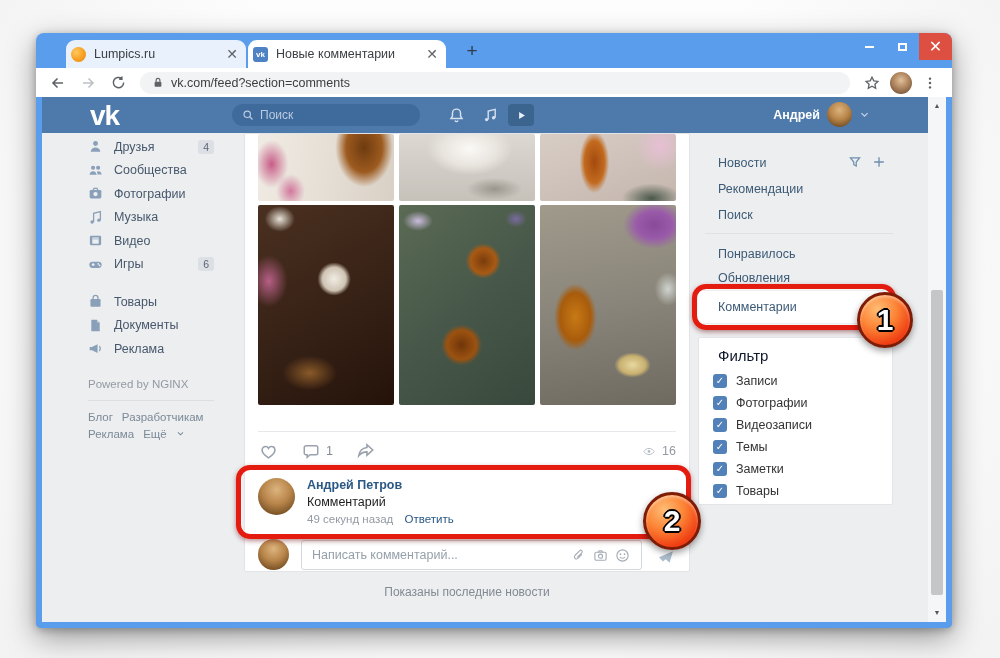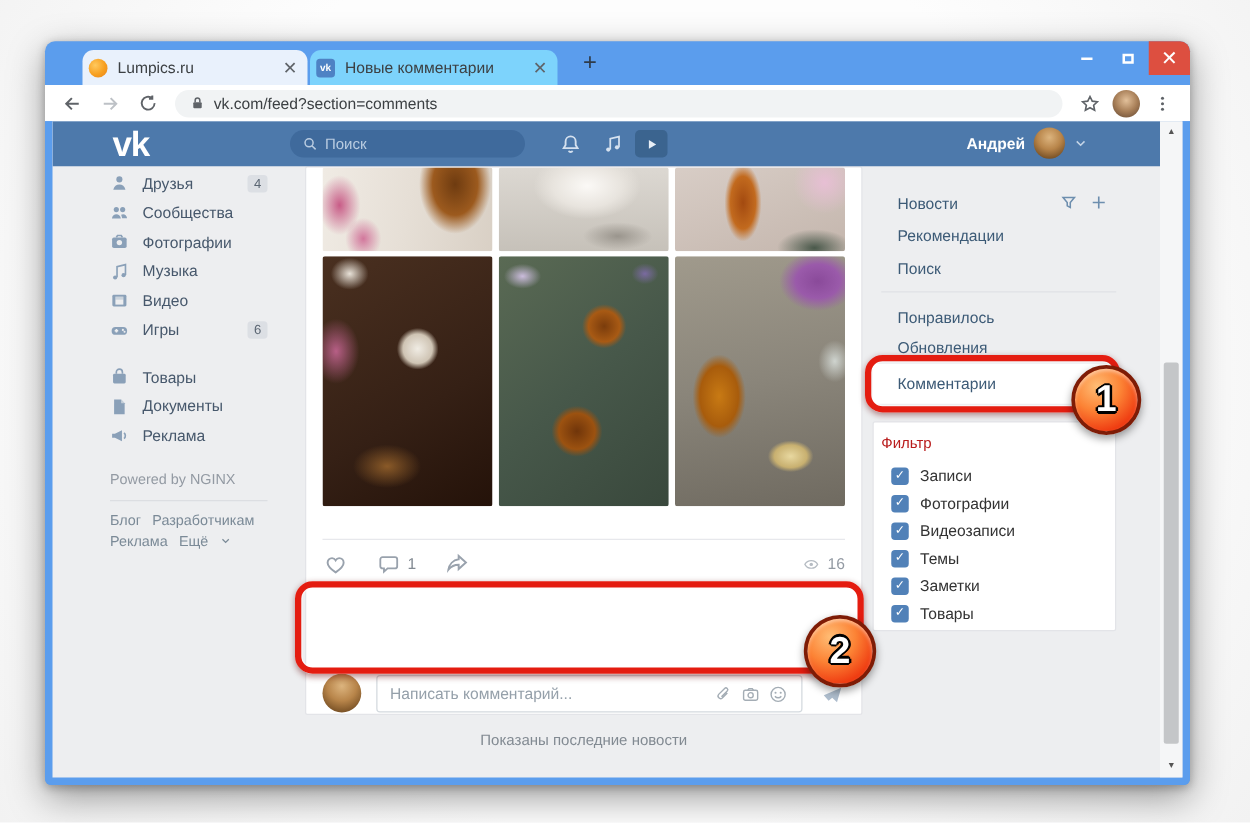--- a/index.html
+++ b/index.html
@@ -4,21 +4,21 @@
 <style>
   *{margin:0;padding:0;box-sizing:border-box}
   html,body{width:1000px;height:658px;overflow:hidden;background:#fff;font-family:"Liberation Sans",sans-serif}
   .stage{position:relative;width:1000px;height:658px;background:radial-gradient(circle at 50% 45%, #fdfdfd 60%, #f2f2f2 100%)}
 
   
   .window{position:absolute;left:36px;top:33px;width:916px;height:595px;background:#5b9ded;border-radius:8px 8px 5px 5px;box-shadow:0 10px 30px rgba(0,0,0,.38), 0 2px 8px rgba(0,0,0,.25)}
   .titlebar{position:absolute;left:0;top:0;width:100%;height:35px}
   .tab{position:absolute;bottom:0;height:28px;display:flex;align-items:center;gap:8px;padding:0 5px;border-radius:9px 9px 0 0;font-size:12.5px;color:#3c4043}
   .tab.inactive{left:30px;width:180px;background:#e9f1fc}
-  .tab.active{left:212px;width:198px;background:#7dd3fc}
+  .tab.active{left:212px;width:198px;background:#ffffff}
   .favicon{width:15px;height:15px;flex:0 0 auto}
   .fav-lumpics{border-radius:50%;background:radial-gradient(circle at 35% 35%, #ffc95e 0%, #f79f1f 55%, #e8821a 100%)}
   .fav-vk{border-radius:3px;background:#4e82c4;color:#fff;font-size:8px;font-weight:bold;display:flex;align-items:center;justify-content:center}
   .fav-vk::after{content:"vk"}
   .tab-title{flex:1;white-space:nowrap;overflow:hidden}
   .tab-close{color:#5f6368;font-size:14px;line-height:1;padding:1px 3px;border-radius:50%}
   .newtab{position:absolute;left:424px;bottom:5px;width:24px;height:24px;color:#2f3b4a;font-size:19px;text-align:center;line-height:23px}
   .winctl{position:absolute;top:0;right:0;height:27px;display:flex}
   .winbtn{width:33px;height:27px;display:flex;align-items:center;justify-content:center;color:#fff}
   .winbtn.close{background:#dd4f40;border-radius:0 8px 0 0}
@@ -102,21 +102,21 @@
   .send{margin-left:2px}
 
   .feed-end{position:absolute;left:202px;top:488px;width:446px;text-align:center;font-size:12px;color:#828a92;z-index:1}
 
   
   .rmenu-item{position:absolute;left:663px;width:188px;height:24px;display:flex;align-items:center;font-size:12.5px;color:#3c5a76;padding-left:13px;z-index:1;cursor:pointer}
   .rmenu-icons{position:absolute;left:806px;top:58px;display:flex;gap:10px;z-index:2}
   .rdivider{position:absolute;left:663px;top:136px;width:188px;border-top:1px solid #dfe1e5;z-index:1}
   .rsel{position:absolute;left:656px;top:194px;width:195px;height:32px;background:#fff;border-radius:2px;z-index:1}
   .filter-card{left:656px;top:240px;width:195px;height:168px;z-index:1}
-  .f-title{position:absolute;left:6px;top:9px;font-size:12px;color:#b91c1c}
+  .f-title{position:absolute;left:19px;top:9px;font-size:15px;color:#0f172a}
   .f-opt{position:absolute;left:14px;height:22px;display:flex;align-items:center;gap:9px;font-size:12.5px;color:#333}
   .cbx{width:14px;height:14px;background:#5181b8;border-radius:3px;color:#fff;font-size:10px;line-height:14px;text-align:center}
 
   
   .ann-rect{position:absolute;border:5px solid #e41c10;border-radius:14px;z-index:20;box-shadow:0 2px 5px rgba(100,0,0,.45), inset 0 0 0 1px rgba(255,255,255,.55)}
   .rect1{left:650px;top:187px;width:204px;height:46px}
   .rect2{left:194px;top:368px;width:455px;height:74px}
   .ann-circle{position:absolute;border-radius:50%;background:radial-gradient(circle at 35% 28%, #ffbd75 0%, #fc8335 40%, #ef3d12 75%, #d92a08 100%);border:3px solid #7e1c06;z-index:21;display:flex;align-items:center;justify-content:center;color:#fff;font-weight:bold;font-size:30px;box-shadow:0 3px 7px rgba(0,0,0,.4), inset 0 2px 3px rgba(255,255,255,.45);text-shadow:-2px 0 #000,2px 0 #000,0 -2px #000,0 2px #000,-1px -1px #000,1px 1px #000,-1px 1px #000,1px -1px #000}
   .circ1{left:815px;top:195px;width:56px;height:56px}
   .circ2{left:601px;top:395px;width:58px;height:58px}
@@ -352,20 +352,31 @@
             </span>
             <span class="views">
               <svg width="16" height="13" viewBox="0 0 16 16">
                   <path d="M8 4.2c2.9 0 5.3 1.9 6.3 3.8-1 1.9-3.4 3.8-6.3 3.8S2.7 9.9 1.7 8c1-1.9 3.4-3.8 6.3-3.8z" stroke="#b6bcc3" stroke-width="1.2" fill="none"></path>
                   <circle cx="8" cy="8" r="1.7" fill="#b6bcc3"></circle>
                 </svg>
               <span>16</span>
             </span>
           </div>
 
+          <div class="comment">
+            <span class="avatar-dog"></span>
+            <div>
+              <div class="c-name">Андрей Петров</div>
+              <div class="c-text">Комментарий</div>
+              <div class="c-meta">
+                <span>49 секунд назад</span>
+                <span class="c-reply">Ответить</span>
+              </div>
+            </div>
+          </div>
 
           <div class="cinput-row">
             <span class="avatar-dog"></span>
             <div class="cinput">
               <input type="text" placeholder="Написать комментарий..." style="">
               <span class="cin-ic">
                 <svg width="15" height="15" viewBox="0 0 16 16">
                     <path d="M11.6 6.8l-4.3 4.3a2.2 2.2 0 0 1-3.1-3.1l5.1-5.1a1.55 1.55 0 0 1 2.2 2.2L6.6 10" stroke="#a4adb5" stroke-width="1.2" fill="none"></path>
                   </svg>
               </span>

